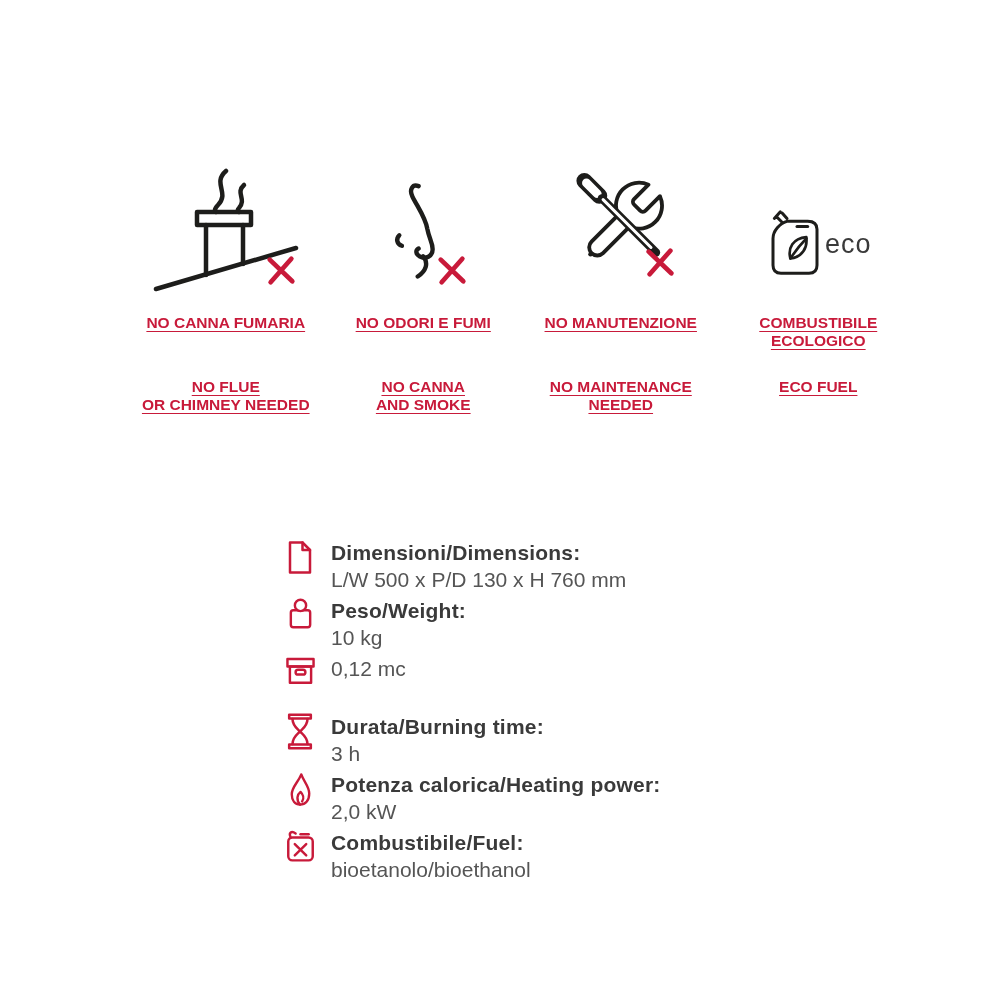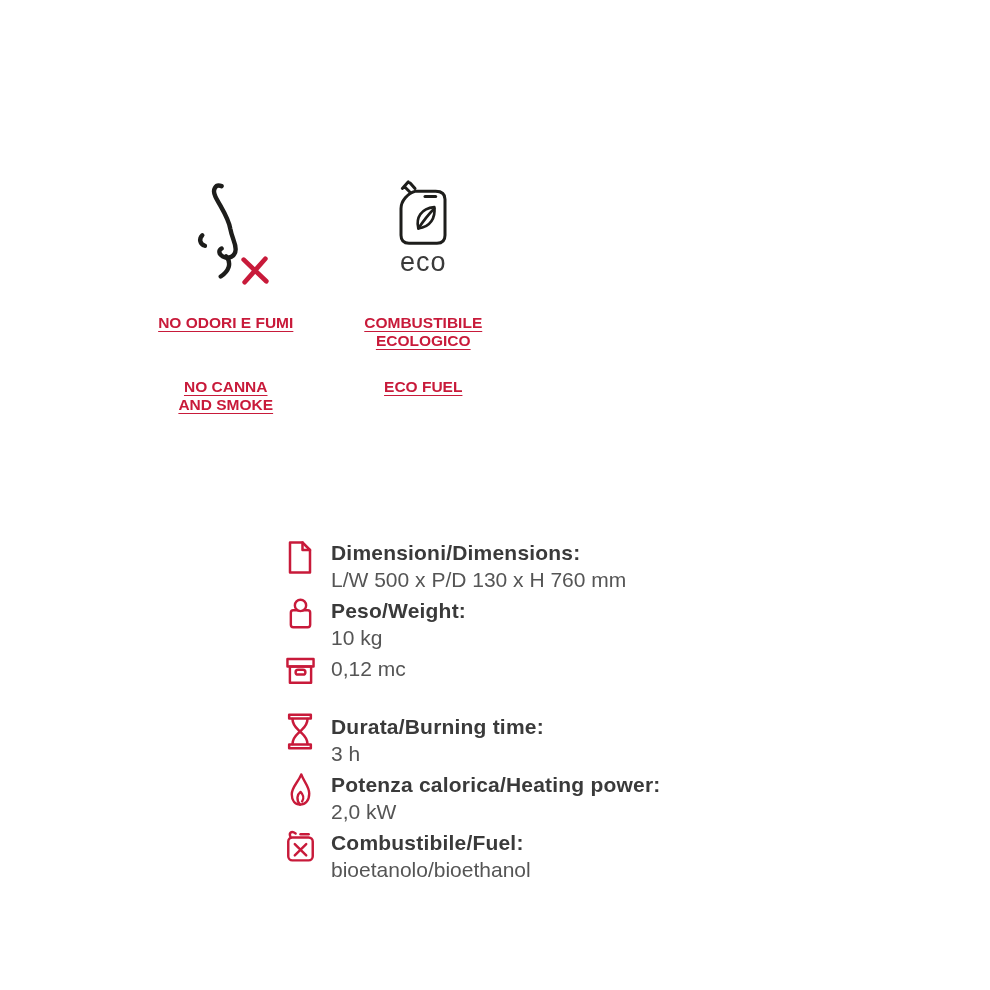--- a/index.html
+++ b/index.html
@@ -14,21 +14,21 @@
   .feature{width:197.5px;display:flex;flex-direction:column;align-items:center;text-align:center;}
   .icon-area{height:140px;width:100%;display:flex;align-items:flex-end;justify-content:center;position:relative;}
   .icon-area svg{display:block;}
   .cross{position:absolute;}
   .f0 .cross{right:28px;bottom:14px;}
   .f1 .cross{right:54px;bottom:14px;}
   .f2 .cross{right:44px;bottom:22px;}
   .mb-chimney{margin-bottom:4px;}
   .mb-nose{margin-bottom:20px;}
   .mb-tools{margin-bottom:30px;}
-  .eco-wrap{display:flex;flex-direction:column;align-items:center;margin-bottom:24px;}
+  .eco-wrap{display:flex;flex-direction:row;align-items:center;margin-bottom:24px;}
   .eco-caption{font-size:27px;color:var(--head);letter-spacing:1px;margin-top:3px;line-height:27px;}
   .label-it{margin-top:14px;min-height:36px;}
   .label-en{margin-top:28px;}
   .lline{display:block;font-size:15.5px;font-weight:700;color:var(--red);line-height:17.5px;
          text-decoration:underline;text-decoration-thickness:1.3px;text-underline-offset:3px;}
   .lline:empty{display:none;}
   
   .specs{margin:126px 0 0 281px;}
   .spec-row{display:flex;align-items:flex-start;min-height:54px;margin-bottom:4px;}
   .spec-icon{width:38px;display:flex;justify-content:center;align-items:center;margin-right:12px;}
@@ -37,20 +37,42 @@
   .sk{fill:none;stroke:var(--ink);stroke-linecap:round;stroke-linejoin:round;}
   .rk{fill:none;stroke:var(--red);stroke-linecap:round;stroke-linejoin:round;}
 </style>
 </head>
 <body>
 
 <div class="page">
 
   <section class="features">
 
+    <div class="feature f0">
+      <div class="icon-area">
+        <svg class="mb-chimney" width="152" height="128" viewBox="0 0 152 128">
+          <path class="sk" stroke-width="4.5" d="M6 121 L146 80"></path>
+          <path class="sk" stroke-width="4.5" d="M56 57 L56 107 M93 57 L93 96"></path>
+          <rect class="sk" stroke-width="4.5" x="47" y="44" width="54" height="13"></rect>
+          <path class="sk" stroke-width="4.5" d="M76 3 C62 15 80 25 68 37 C64 41 65 43 66 44"></path>
+          <path class="sk" stroke-width="4.5" d="M94 17 C85 25 97 31 89 40 C87 42 88 43 89 44"></path>
+        </svg>
+        <svg class="cross" width="32" height="32" viewBox="0 0 34 34">
+          <path stroke="var(--red)" stroke-width="5" stroke-linecap="round" fill="none" d="M5 6 L29 29 M28 5 L6 30"></path>
+        </svg>
+      </div>
+      <div class="label-it">
+        <span class="lline">NO CANNA FUMARIA</span>
+
+      </div>
+      <div class="label-en">
+        <span class="lline">NO FLUE</span>
+        <span class="lline">OR CHIMNEY NEEDED</span>
+      </div>
+    </div>
 
     <div class="feature f1">
       <div class="icon-area">
         <svg class="mb-nose" width="66" height="100" viewBox="0 0 66 114">
           <path class="sk" stroke-width="5" d="M28 7 C21 4 17 11 21 19 C27 31 36 43 38 56 C40 67 44 71 44 79 C44 87 36 91 29 87 C25 85 24 80 28 78"></path>
           <path class="sk" stroke-width="5" d="M6 63 C2 67 3 73 9 75"></path>
           <path class="sk" stroke-width="5" d="M33 87 C40 95 36 104 27 110"></path>
         </svg>
         <svg class="cross" width="32" height="32" viewBox="0 0 34 34">
           <path stroke="var(--red)" stroke-width="5" stroke-linecap="round" fill="none" d="M5 6 L29 29 M28 5 L6 30"></path>
@@ -59,20 +81,45 @@
       <div class="label-it">
         <span class="lline">NO ODORI E FUMI</span>
 
       </div>
       <div class="label-en">
         <span class="lline">NO CANNA</span>
         <span class="lline">AND SMOKE</span>
       </div>
     </div>
 
+    <div class="feature f2">
+      <div class="icon-area">
+        <svg class="mb-tools" width="100" height="100" viewBox="0 0 120 120">
+
+          <path transform="translate(8,6) scale(4.6)" fill="#ffffff" stroke="var(--ink)" stroke-width="1" stroke-linecap="round" stroke-linejoin="round" d="M14.7 6.3a1 1 0 0 0 0 1.4l1.6 1.6a1 1 0 0 0 1.4 0l3.77-3.77a6 6 0 0 1-7.94 7.94l-6.91 6.91a2.12 2.12 0 0 1-3-3l6.91-6.91a6 6 0 0 1 7.94-7.94l-3.76 3.76z"></path>
+          <circle cx="23.5" cy="101" r="2.8" fill="var(--ink)"></circle>
+
+          <path stroke="var(--ink)" stroke-width="19" stroke-linecap="round" fill="none" d="M16 13 L34 31"></path>
+          <path stroke="#ffffff" stroke-width="10.5" stroke-linecap="round" fill="none" d="M18.5 15.5 L31.5 28.5"></path>
+          <path stroke="var(--ink)" stroke-width="10" stroke-linecap="round" fill="none" d="M37 34 L102 99"></path>
+          <path stroke="#ffffff" stroke-width="3.6" stroke-linecap="round" fill="none" d="M38.5 35.5 L96 93"></path>
+        </svg>
+        <svg class="cross" width="32" height="32" viewBox="0 0 34 34">
+          <path stroke="var(--red)" stroke-width="5" stroke-linecap="round" fill="none" d="M5 6 L29 29 M28 5 L6 30"></path>
+        </svg>
+      </div>
+      <div class="label-it">
+        <span class="lline">NO MANUTENZIONE</span>
+
+      </div>
+      <div class="label-en">
+        <span class="lline">NO MAINTENANCE</span>
+        <span class="lline">NEEDED</span>
+      </div>
+    </div>
 
     <div class="feature f3">
       <div class="icon-area">
         <div class="eco-wrap">
           <svg width="60" height="67" viewBox="0 0 90 100">
             <path class="sk" stroke-width="4.5" d="M34 18 L64 18 C74 18 78 22 78 30 L78 84 C78 92 74 96 66 96 L24 96 C16 96 12 92 12 84 L12 44 C12 33 22 21 34 18 Z"></path>
             <path class="sk" stroke-width="4.5" d="M26 20 L17 11 M33 14 L26 6 M14 14 L23 4"></path>
             <path class="sk" stroke-width="4.5" d="M48 26 L64 26"></path>
             <path class="sk" stroke-width="4" d="M62 42 C42 44 34 58 38 74 C56 72 64 58 62 42 Z"></path>
             <path class="sk" stroke-width="4" d="M38 74 C46 62 54 52 62 44"></path>

